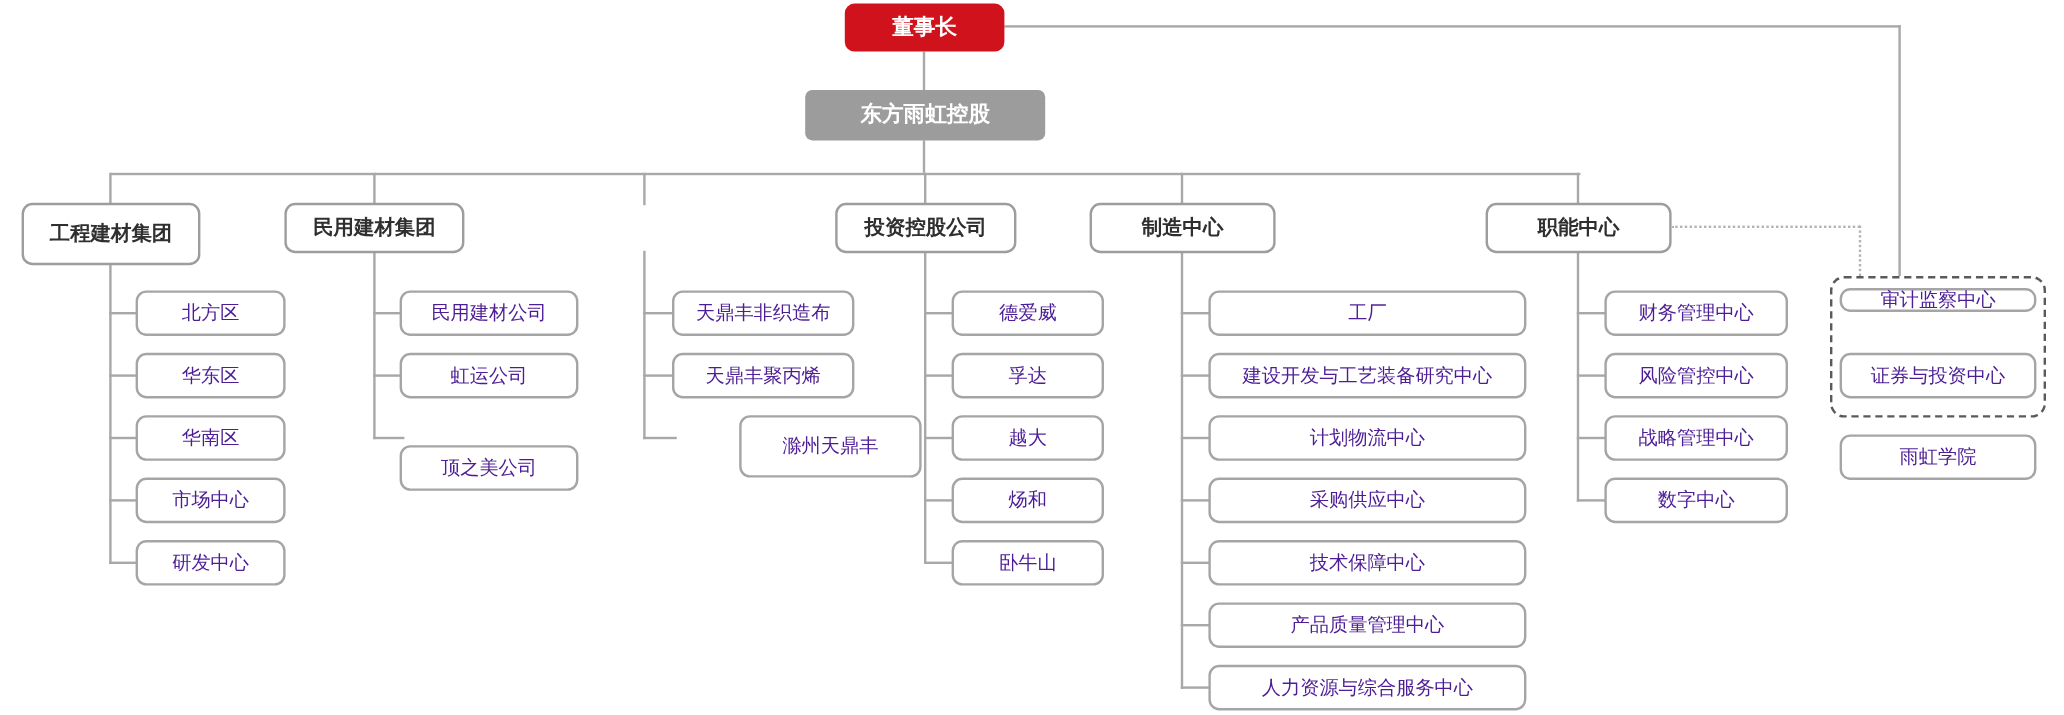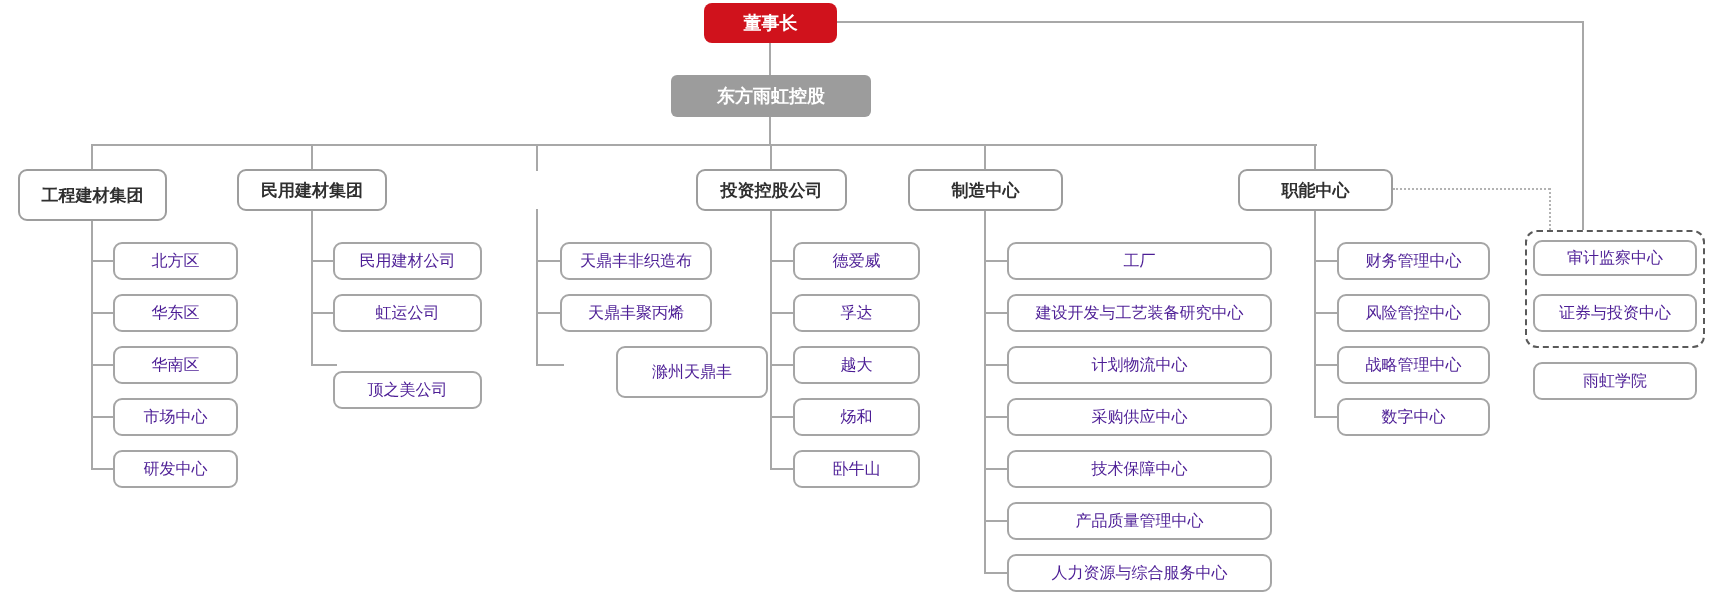--- a/index.html
+++ b/index.html
@@ -102,16 +102,16 @@
     <div class="node child" style="left: 1337px; top: 294px; width: 153px; height: 38px;">风险管控中心</div>
     <div class="hline" style="left: 1314px; top: 364px; width: 27px; height: 2px;"></div>
     <div class="node child" style="left: 1337px; top: 346px; width: 153px; height: 38px;">战略管理中心</div>
     <div class="hline" style="left: 1314px; top: 416px; width: 27px; height: 2px;"></div>
     <div class="node child" style="left: 1337px; top: 398px; width: 153px; height: 38px;">数字中心</div>
     <div class="hline" style="left: 837px; top: 21px; width: 747px; height: 2px;"></div>
     <div class="vline" style="left: 1582px; top: 21px; width: 2px; height: 209px;"></div>
     <div class="dotH" style="left: 1393px; top: 188px; width: 157px; height: 0px;"></div>
     <div class="dotV" style="left: 1549px; top: 188px; width: 0px; height: 42px;"></div>
     <div class="dashedBox" style="left: 1525px; top: 230px; width: 180px; height: 118px;"></div>
-    <div class="node child" style="left: 1533px; top: 240px; width: 164px; height: 36px;">审计监察中心</div>
+    <div class="node child" style="left: 1533px; top: 240px; width: 164px; height: 20px;">审计监察中心</div>
     <div class="node child" style="left: 1533px; top: 294px; width: 164px; height: 38px;">证券与投资中心</div>
     <div class="node child" style="left: 1533px; top: 362px; width: 164px; height: 38px;">雨虹学院</div>
   </div>
 
 </body></html>

